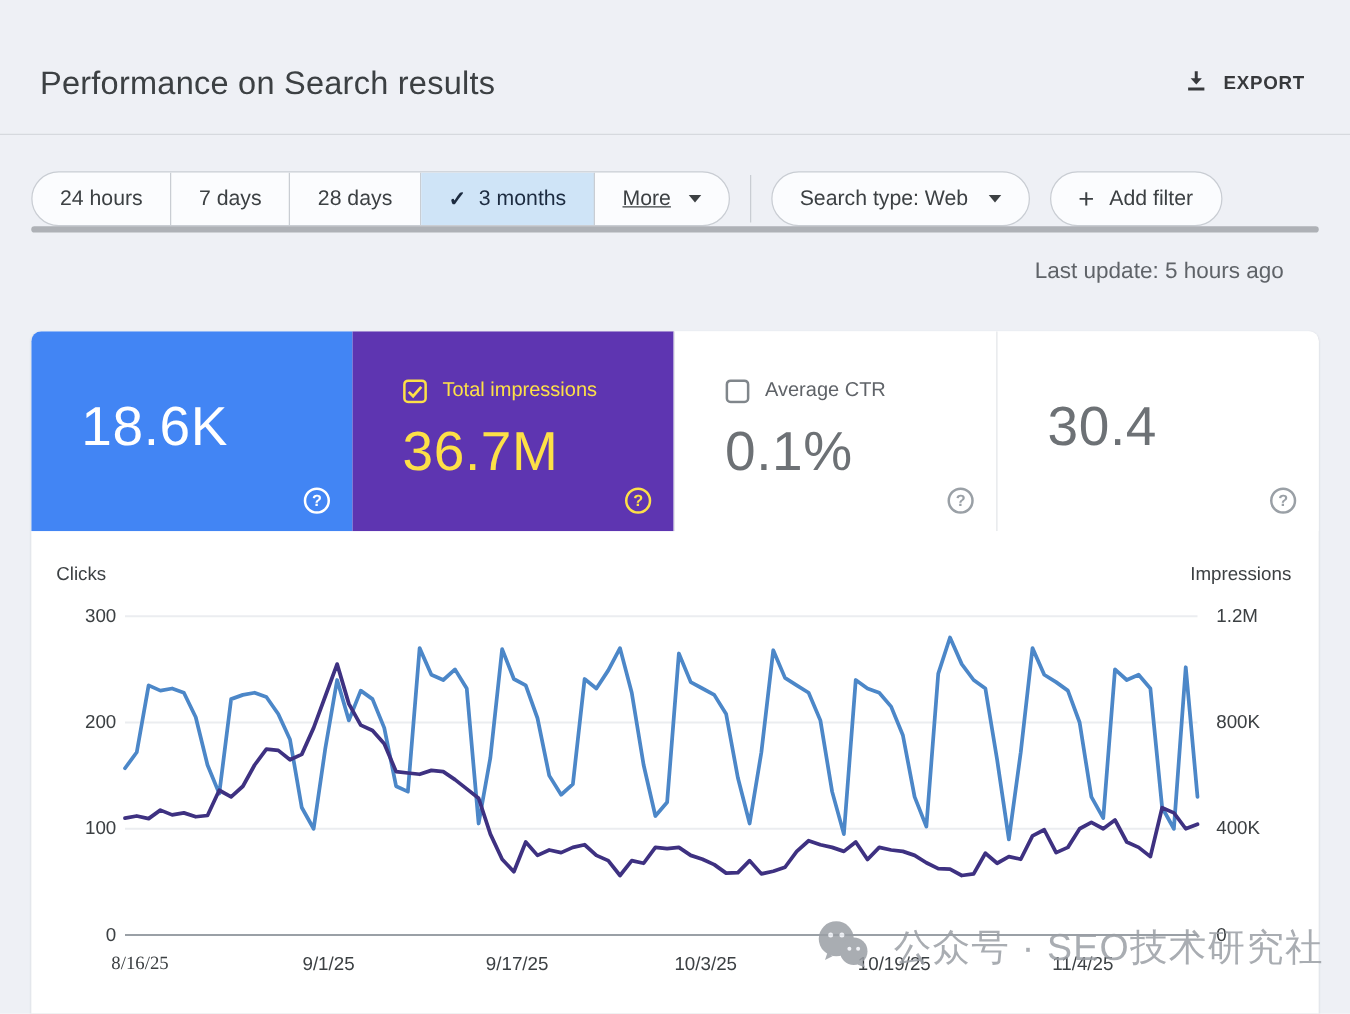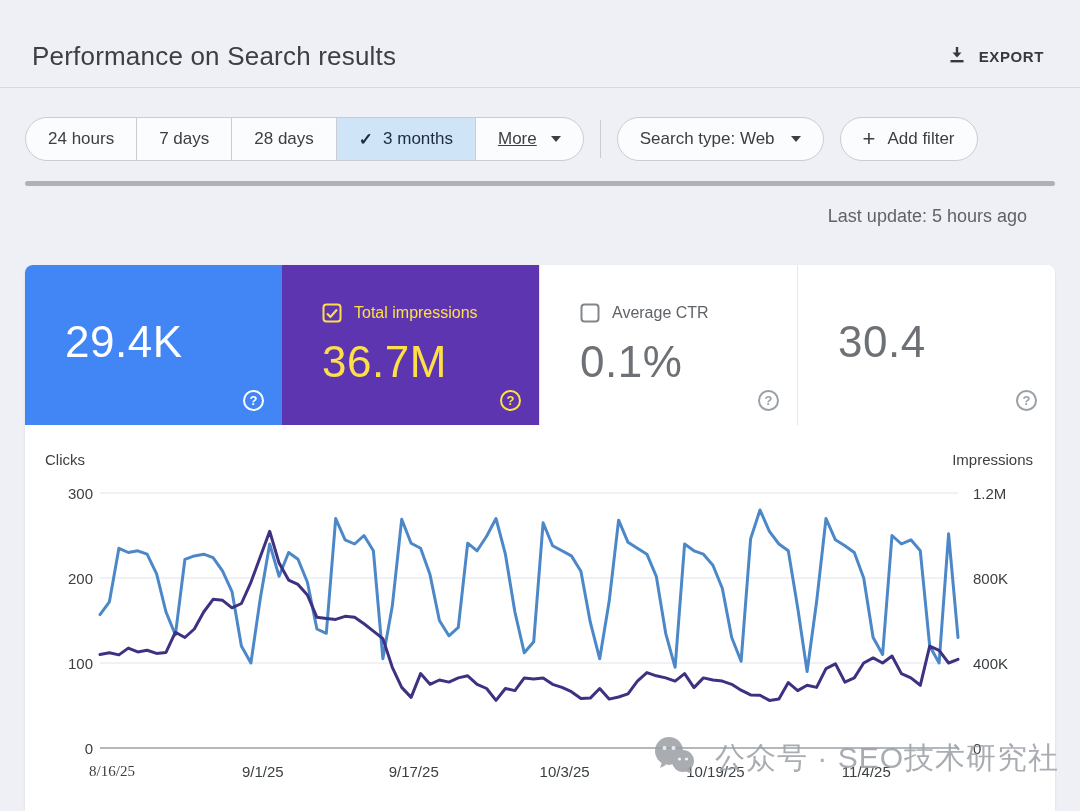--- a/index.html
+++ b/index.html
@@ -7,21 +7,21 @@
   body {
     font-family:"Liberation Sans", sans-serif;
     background:#eef0f5;
     color:#3c4043;
     overflow:hidden;
   }
   #page { position:relative; width:1080px; height:811px; }
 
   
   .header { display:flex; align-items:center; justify-content:space-between;
-    padding:26px 36px 0 32px; height:88px; border-bottom:1px solid #d6d9de;gap:16px; }
+    padding:26px 36px 0 32px; height:108px; border-bottom:1px solid #d6d9de;gap:16px; }
   .page-title { font-size:26px; font-weight:500; color:#3c4043; letter-spacing:.2px; }
   .export-btn { display:flex; align-items:center; gap:12px; cursor:pointer;
     font-size:15px; font-weight:700; letter-spacing:.6px; color:#37393c; }
 
   
   .filter-row { display:flex; align-items:center; padding:28px 25px 0 25px; height:74px; }
   .chip-group { display:flex; align-items:stretch; background:#fbfcfe;
     border:1px solid #c9cdd3; border-radius:23px; overflow:hidden; height:44px; }
   .chip { display:flex; align-items:center; gap:10px; padding:0 22px; font-size:17px;
     color:#3c4043; border-right:1px solid #c9cdd3; cursor:pointer; white-space:nowrap; }
@@ -128,21 +128,21 @@
 
   <div class="thick-divider"></div>
 
   <div class="last-update">Last update: 5 hours ago</div>
 
   <div class="panel">
 
     <div class="cards">
 
       <div class="card checked" style="background: rgb(66, 133, 244); color: rgb(255, 255, 255);">
-        <div class="card-value">29.4K</div>
+        <div class="card-value">18.6K</div>
         <div class="help-circle">?</div>
       </div>
 
       <div class="card checked" style="background: rgb(94, 53, 177); color: #fde047;">
         <div class="card-top">
           <span class="checkbox">
             <svg width="20" height="20" viewBox="0 0 20 20">
               <rect x="1.5" y="1.5" width="17" height="17" rx="3" fill="none" stroke="currentColor" stroke-width="2"></rect>
               <path class="chk" d="M5 10.5l3.5 3.5L15 6.5" fill="none" stroke="currentColor" stroke-width="2.2"></path>
             </svg>

